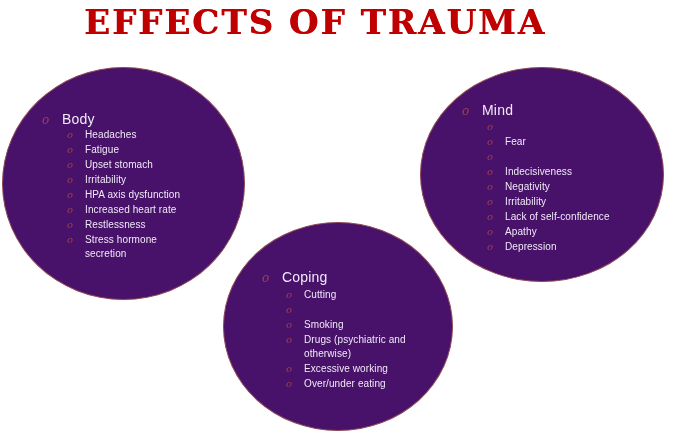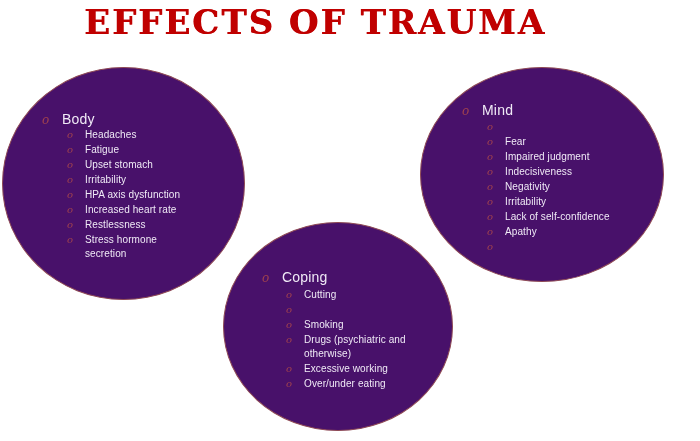--- a/index.html
+++ b/index.html
@@ -152,21 +152,20 @@
     <div class="items">
         <div class="item">
           <span class="bullet">o</span>
         </div>
         <div class="item">
           <span class="bullet">o</span>
           <span class="item-text">Fear</span>
         </div>
         <div class="item">
           <span class="bullet">o</span>
-          <span class="item-text">Impaired judgment</span>
         </div>
         <div class="item">
           <span class="bullet">o</span>
           <span class="item-text">Indecisiveness</span>
         </div>
         <div class="item">
           <span class="bullet">o</span>
           <span class="item-text">Negativity</span>
         </div>
         <div class="item">
@@ -176,20 +175,21 @@
         <div class="item">
           <span class="bullet">o</span>
           <span class="item-text">Lack of self-confidence</span>
         </div>
         <div class="item">
           <span class="bullet">o</span>
           <span class="item-text">Apathy</span>
         </div>
         <div class="item">
           <span class="bullet">o</span>
+          <span class="item-text">Depression</span>
         </div>
       </div>
   </div>
 
   <div class="circle circle-coping">
     <div class="heading-row">
       <span class="heading-bullet">o</span>
       <span class="heading-label">Coping</span>
     </div>
     <div class="items">

